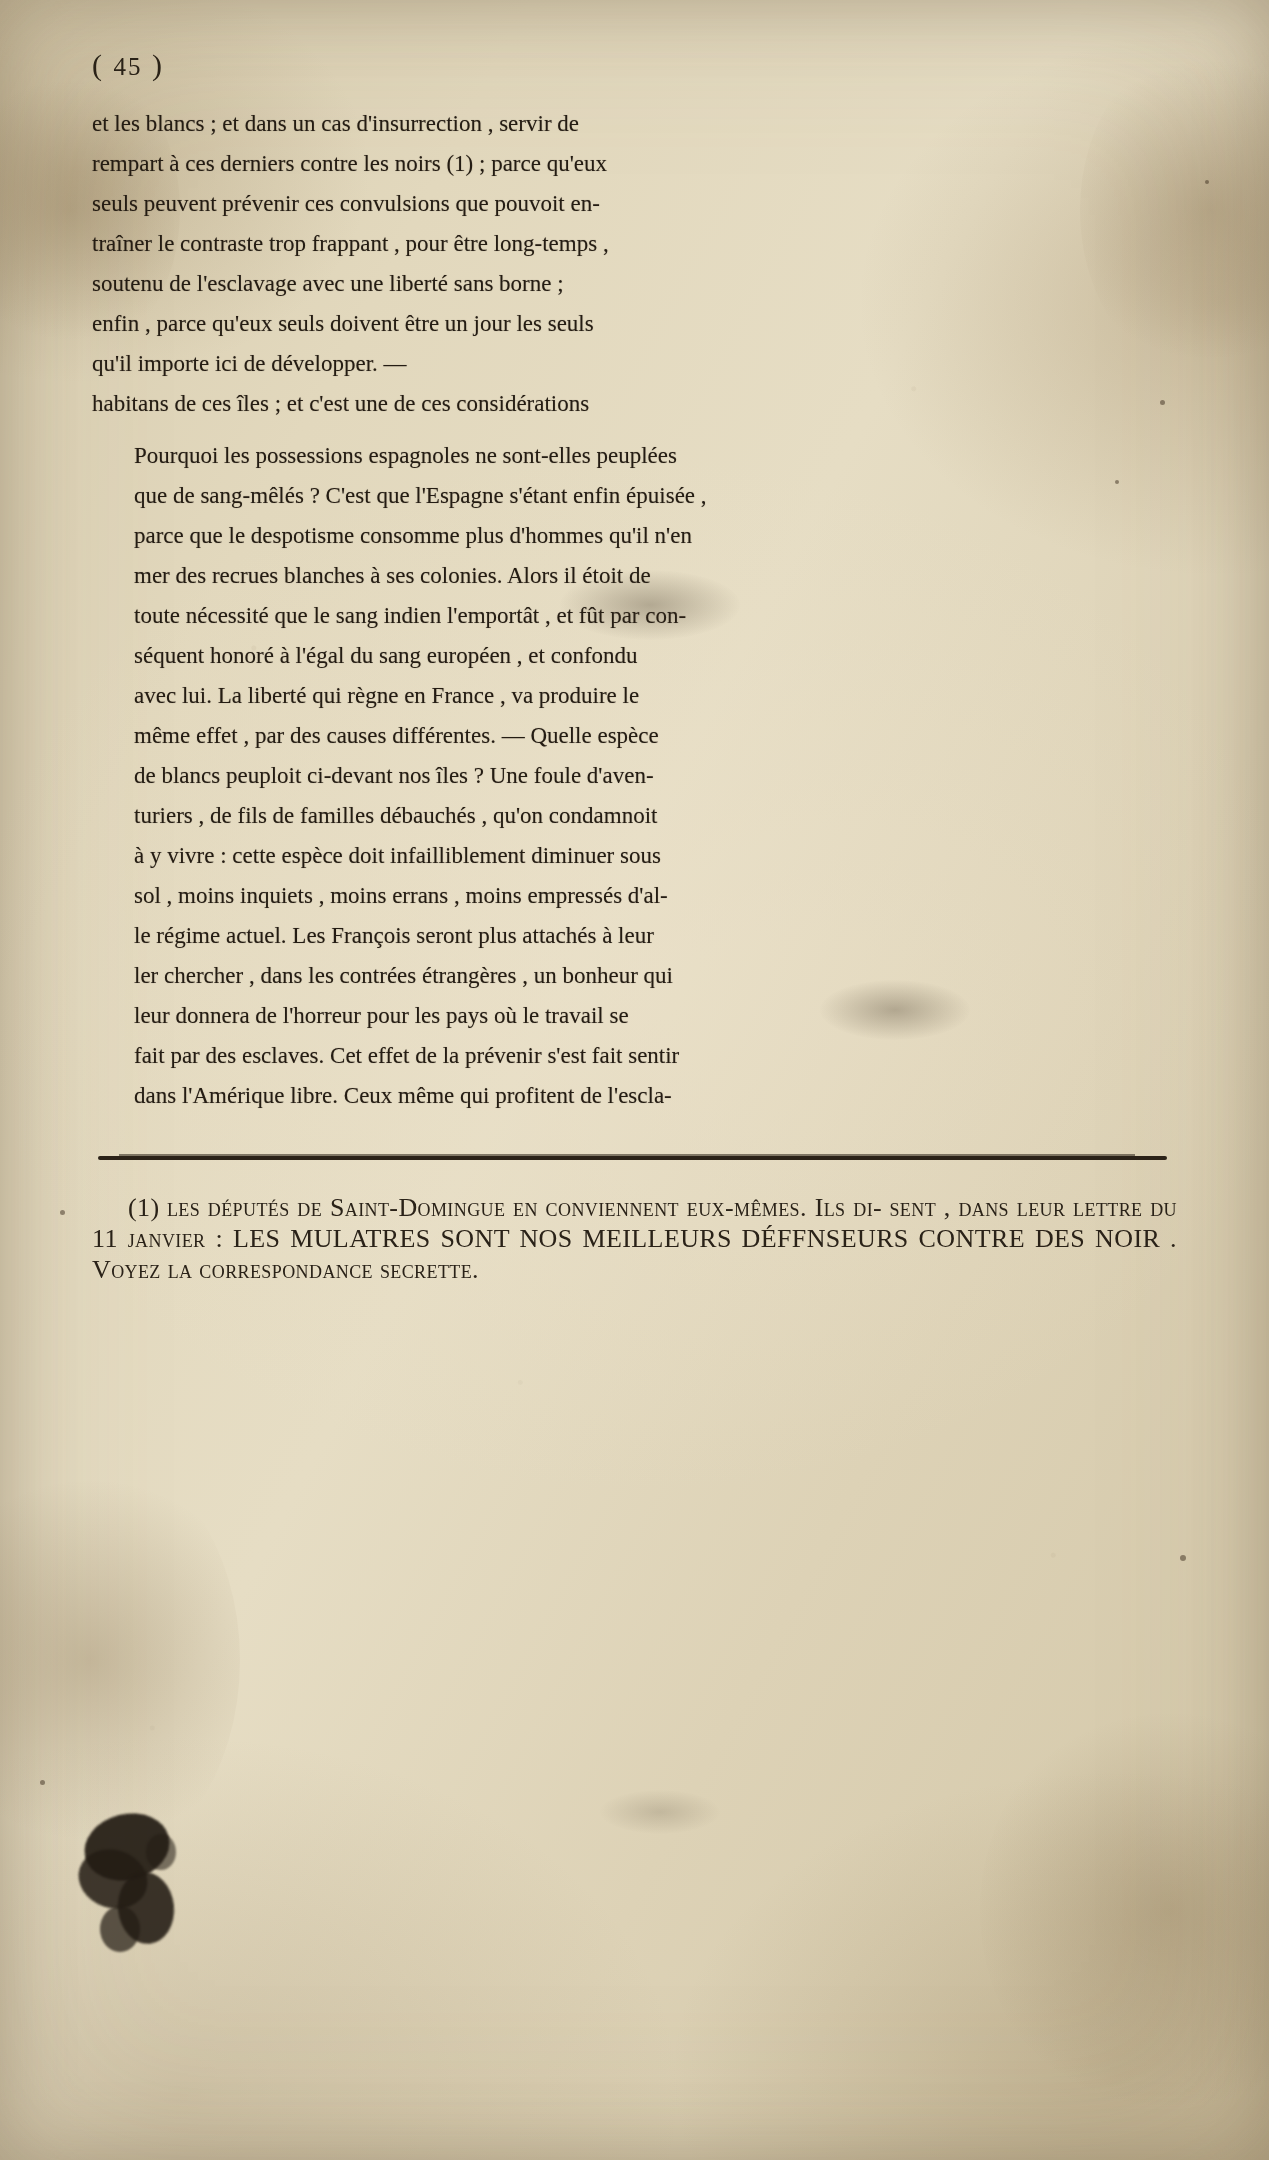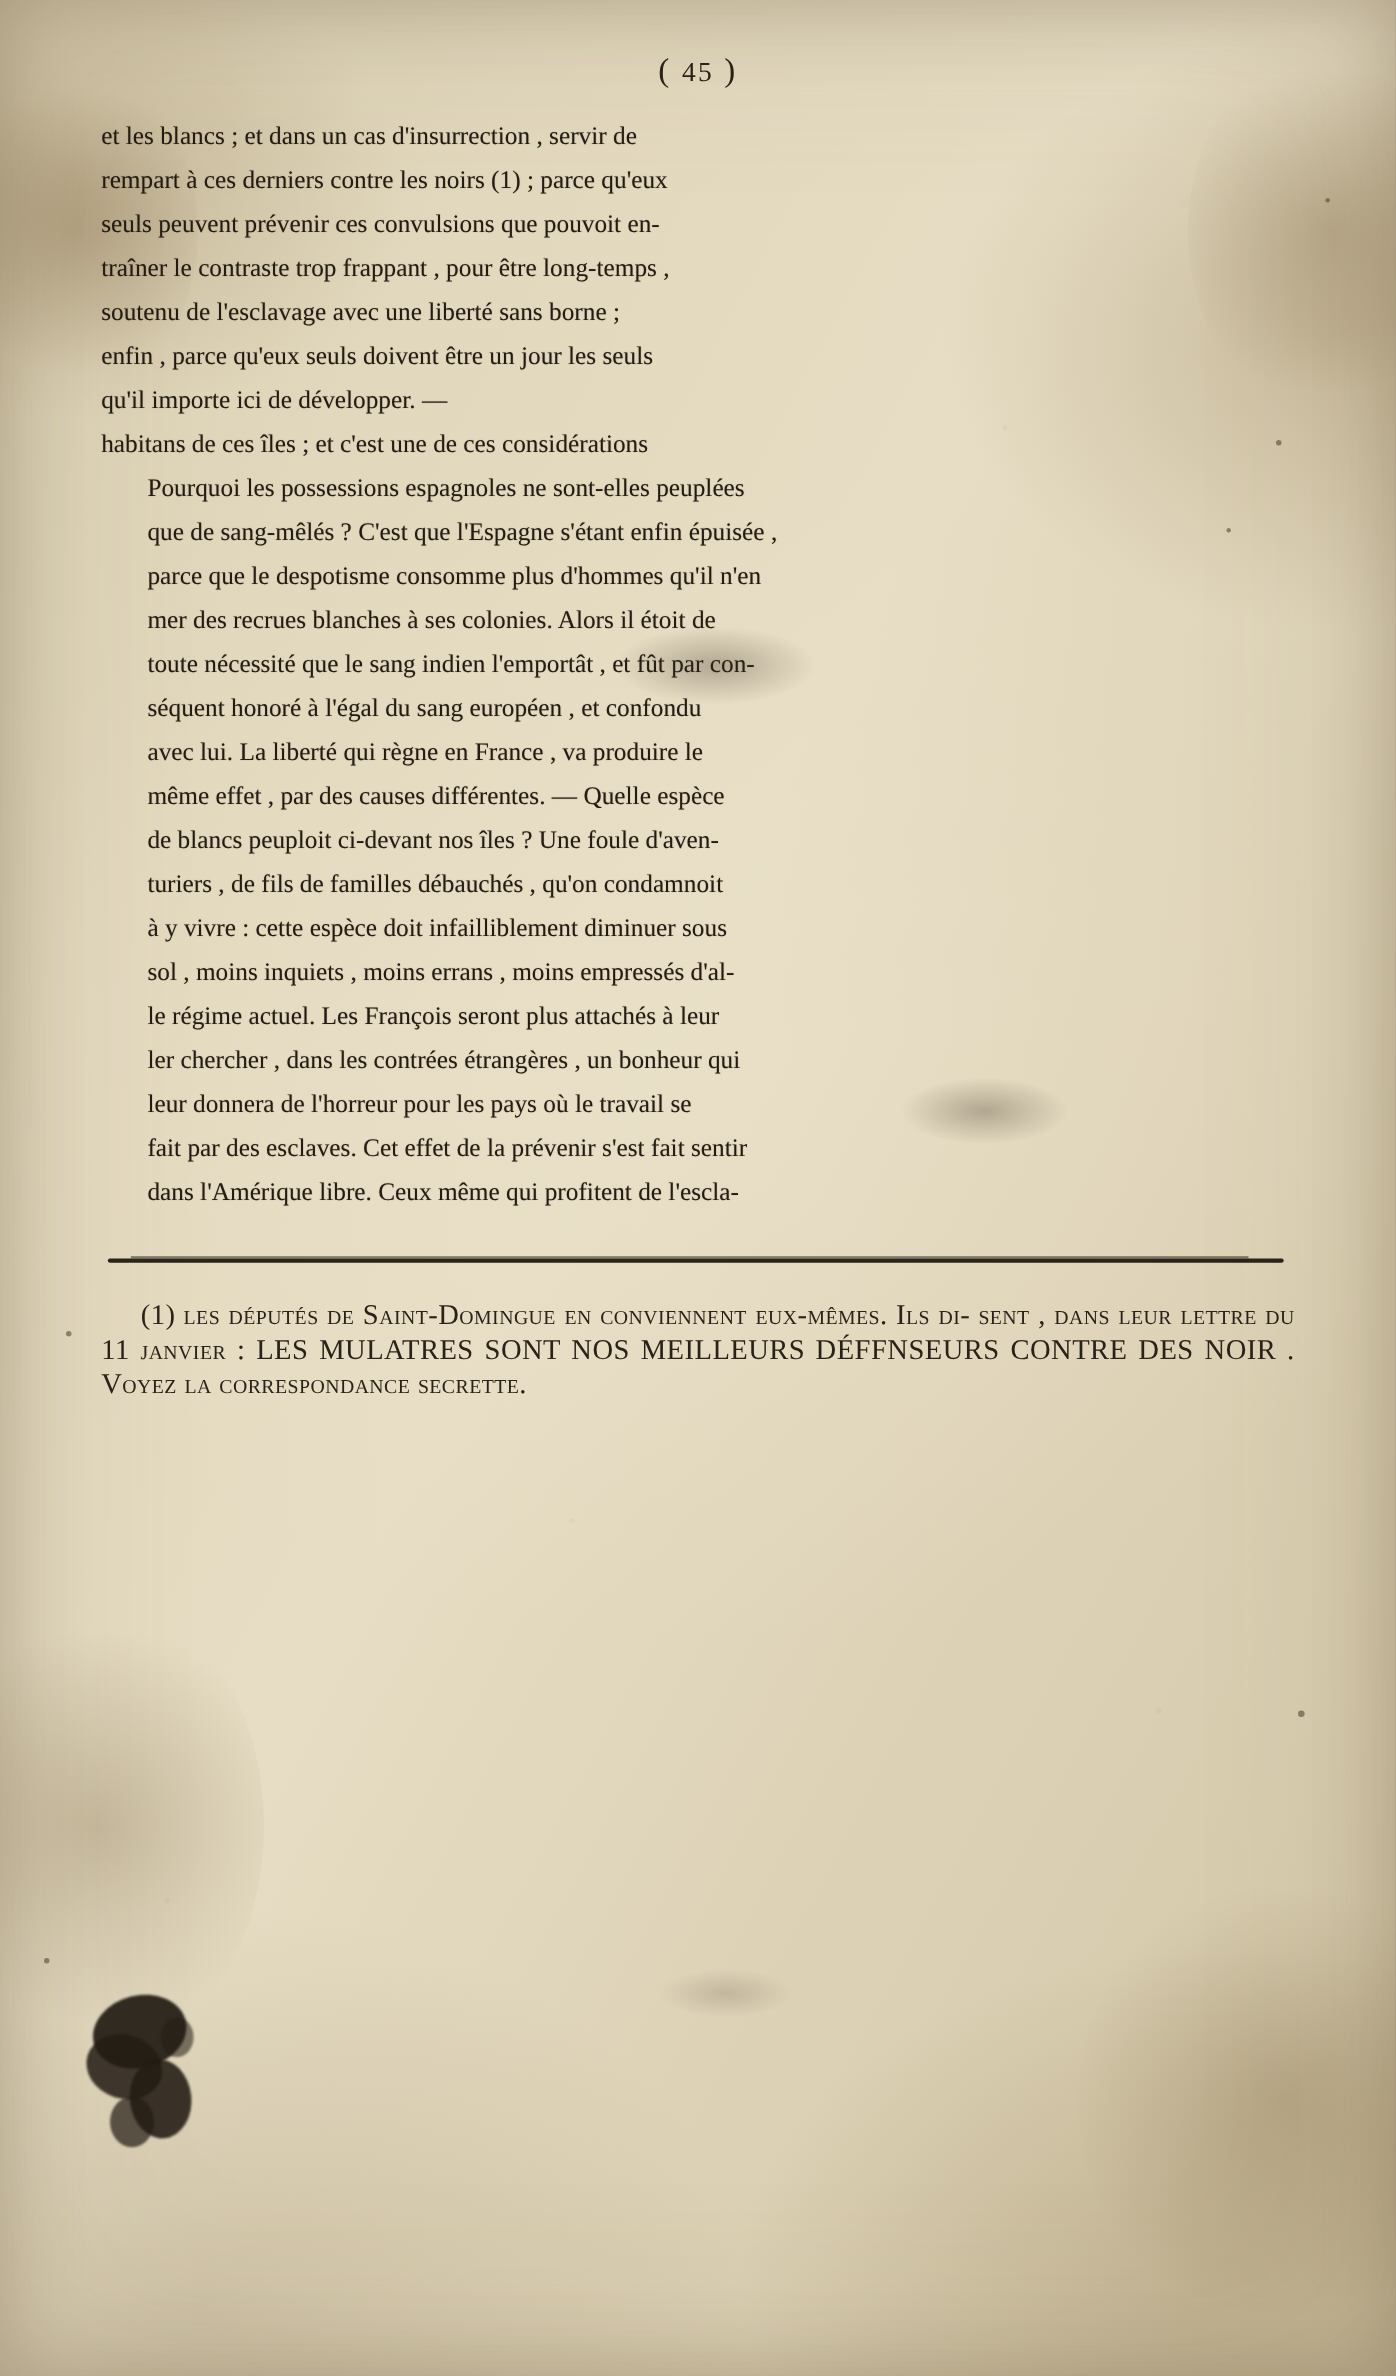--- a/index.html
+++ b/index.html
@@ -50,41 +50,41 @@
   }
   .content {
     position: relative;
     z-index: 3;
     padding: 0 92px;
     box-sizing: border-box;
     font-family: "Liberation Serif", "DejaVu Serif", serif;
     color: #241d15;
   }
   .folio {
-    text-align: center;
+    text-align: left;
     margin-top: 48px;
     font-size: 30px;
     letter-spacing: 2px;
     color: #2a2217;
   }
   .folio .num { font-size: 25px; }
 
   .body-text {
     margin-top: 22px;
     font-size: 23px;
     line-height: 40px;
     text-align: justify;
     color: #241c13;
     text-shadow: 0 0 1px rgba(40,30,18,0.35);
   }
   .para {
     margin: 0;
   }
   .para + .para {
-    margin-top: 0px;
+    margin-top: 12px;
     text-indent: 42px;
   }
   .line {
     display: block;
     white-space: nowrap;
   }
 
   .rule-wrap {
     position: relative;
     margin-top: 36px;

